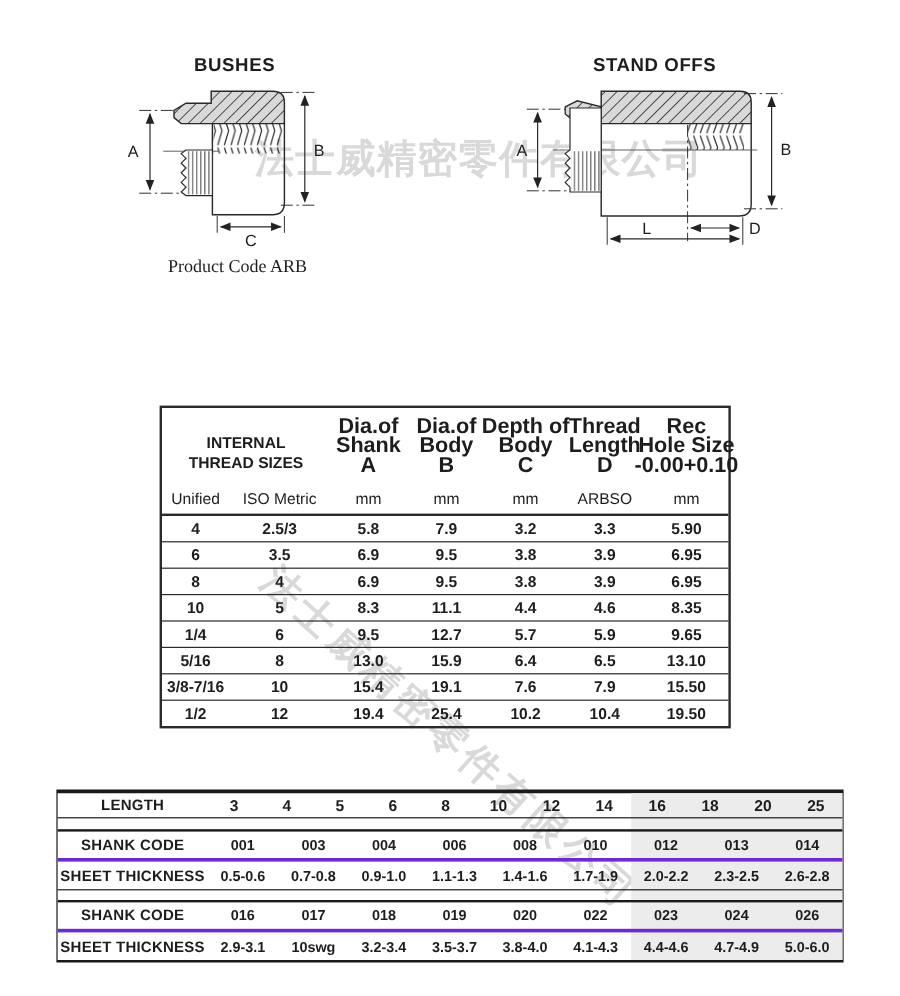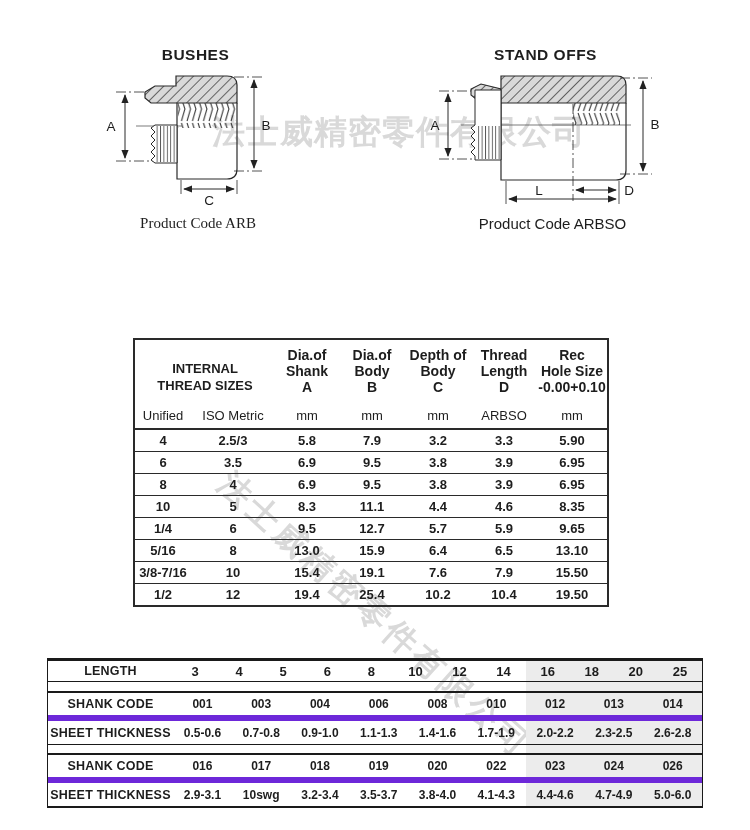--- a/index.html
+++ b/index.html
@@ -20,42 +20,42 @@
   .dim{stroke:#2a2a2a;stroke-width:1;fill:none;}
   .ext{stroke:#2a2a2a;stroke-width:.8;fill:none;}
   .dlbl{font-size:13.5px;fill:#1d1d1d;text-anchor:middle;font-family:"Liberation Sans",sans-serif;}
   
   .mid-table{position:absolute;z-index:1;left:133px;top:338px;width:476px;
              border:2px solid #2a2a2a;box-sizing:border-box;background:transparent;}
   .mt-head{display:flex;height:62px;}
   .mt-ghead{width:140px;display:flex;align-items:center;justify-content:center;
             font-size:13px;font-weight:bold;white-space:pre;text-align:center;line-height:17px;padding-top:12px;box-sizing:border-box;}
   .mt-colhead{display:flex;align-items:flex-start;justify-content:center;
-              font-size:14px;font-weight:bold;white-space:pre;text-align:center;line-height:16px;padding-top:7px;box-sizing:border-box;}
+              font-size:18px;font-weight:bold;white-space:pre;text-align:center;line-height:16px;padding-top:7px;box-sizing:border-box;}
   .mt-sub{display:flex;height:26px;border-bottom:2px solid #2a2a2a;}
   .mt-sub .tcell{font-size:13px;font-weight:normal;display:flex;align-items:center;justify-content:center;}
   .trow{display:flex;height:21px;line-height:21px;}
   .trow + .trow{border-top:1px solid #2a2a2a;}
   .tcell{text-align:center;font-size:13px;font-weight:bold;overflow:visible;
          display:flex;align-items:center;justify-content:center;box-sizing:border-box;}
   .c0{width:56px;} .c1{width:84px;} .c2{width:64px;} .c3{width:66px;}
   .c4{width:66px;} .c5{width:66px;} .c6{width:70px;}
   
   .bot-table{position:absolute;z-index:1;left:47px;top:658px;width:656px;box-sizing:border-box;
              border:1px solid #1a1a1a;border-top:3px solid #1a1a1a;border-bottom:2px solid #1a1a1a;}
   .bt-inner{position:relative;}
   .bt-shade{position:absolute;left:478px;top:0;bottom:0;width:176px;background:#ececec;z-index:0;}
   .brow{position:relative;z-index:1;display:flex;align-items:center;}
   .blabel{width:125px;text-align:center;font-size:12.5px;font-weight:bold;letter-spacing:.2px;}
   .bvals{flex:1;display:flex;}
   .bcell{flex:1;text-align:center;font-size:12px;font-weight:bold;}
   .r-length{height:20px;border-bottom:1px solid #1a1a1a;}
   .r-length .bcell{font-size:13px;}
   .r-sp1{height:9px;border-bottom:2px solid #1a1a1a;position:relative;z-index:1;}
-  .r-shank{height:22px;border-bottom:6px solid #6d28d9;}
+  .r-shank{height:22px;border-bottom:3px solid #6d28d9;}
   .r-sheet{height:23px;border-bottom:1px solid #1a1a1a;justify-content:center;}
   .r-sp2{height:8px;border-bottom:2px solid #1a1a1a;position:relative;z-index:1;}
   .r-sheet2{height:23px;border-bottom:0;}
 </style>
 </head>
 <body>
 
 <div class="page">
 
   <div class="wm wm-h">法士威精密零件有限公司</div>
@@ -140,21 +140,20 @@
 
     <line class="ext" x1="83" y1="113" x2="83" y2="136"></line>
     <line class="ext" x1="196" y1="113" x2="196" y2="136"></line>
     <line class="dim" x1="153" y1="122" x2="193" y2="122" marker-start="url(#ah)" marker-end="url(#ah)"></line>
     <text class="dlbl" x="206" y="127">D</text>
     <line class="dim" x1="86" y1="131" x2="193" y2="131" marker-start="url(#ah)" marker-end="url(#ah)"></line>
     <text class="dlbl" x="116" y="127">L</text>
   </svg>
 
   <div class="dwg-caption" style="left:98px;top:215px;width:200px;font-family:Liberation Serif, serif;">Product Code ARB</div>
-  <div class="dwg-caption" style="left:430px;top:215px;width:245px;">Product Code ARBSO</div>
 
 
   <div class="mid-table">
     <div class="mt-head">
       <div class="mt-ghead">INTERNAL
 THREAD SIZES</div>
       <div class="mt-colhead c2">Dia.of
 Shank
 A</div>
       <div class="mt-colhead c3">Dia.of

